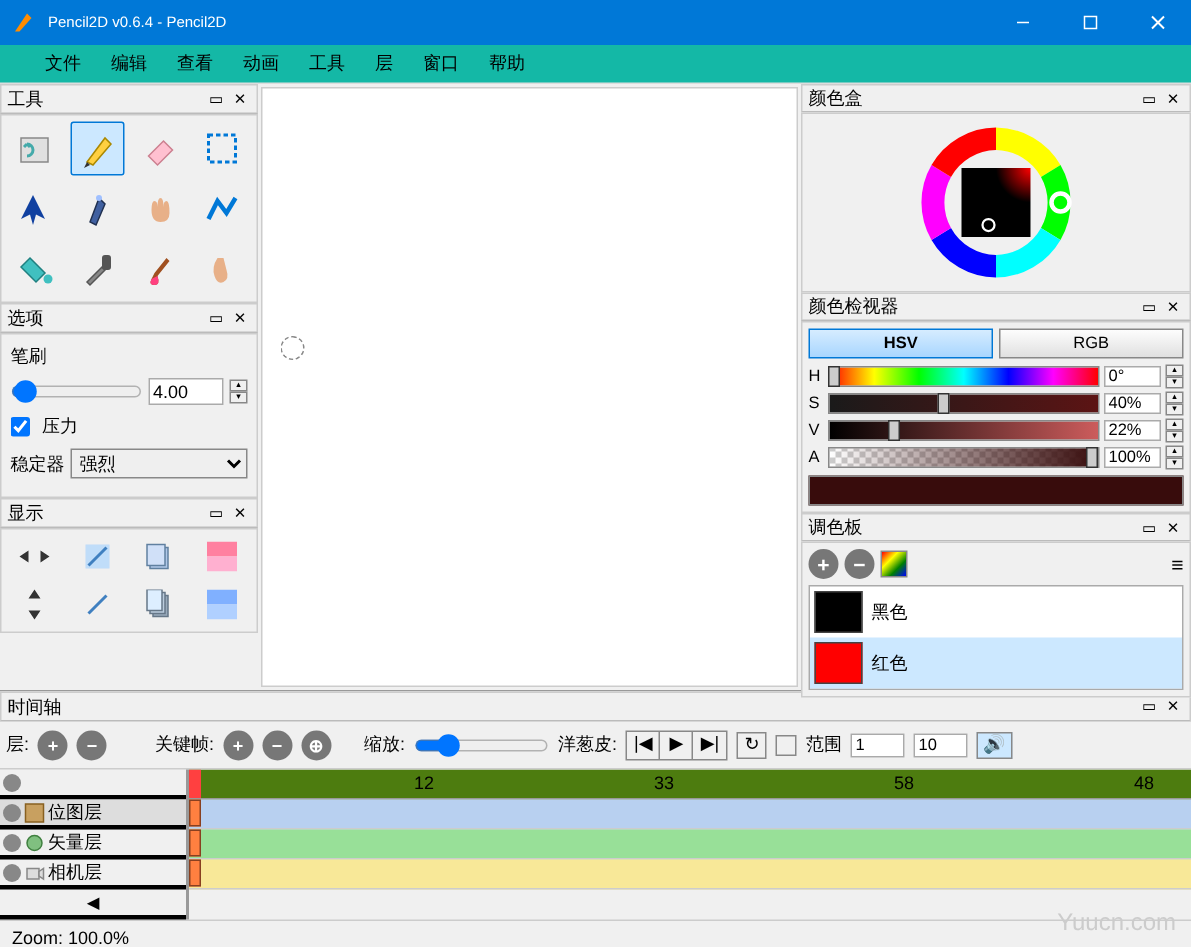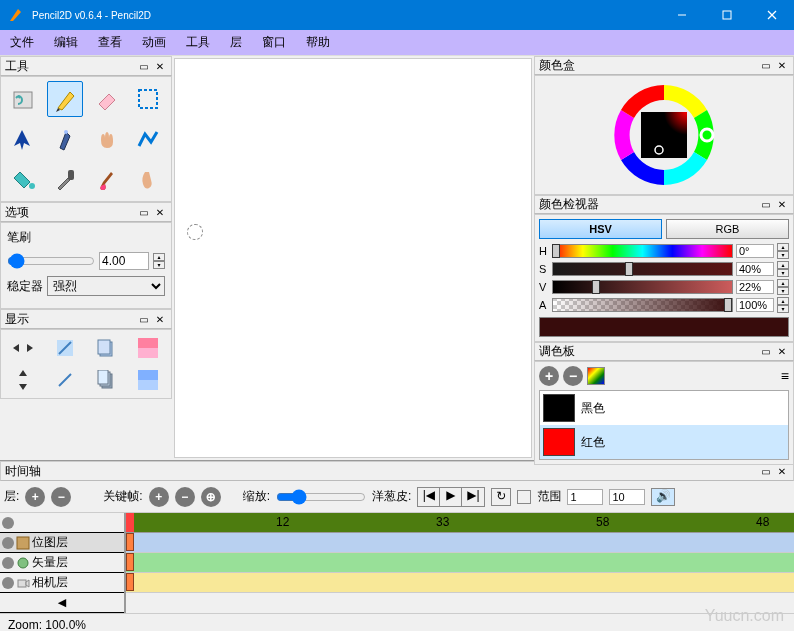--- a/index.html
+++ b/index.html
@@ -5,21 +5,21 @@
 * { box-sizing: border-box; margin: 0; padding: 0; font-family: "Microsoft YaHei", "SimSun", sans-serif; font-size: 12px; }
 body { width: 794px; height: 631px; background: #f0f0f0; overflow: hidden; position: relative; }
 
 
 .titlebar { height: 30px; background: #0078d7; display: flex; align-items: center; color: white; }
 .titlebar .icon { width: 16px; height: 16px; margin: 0 8px; }
 .titlebar .title { flex: 1; font-size: 10px; }
 .titlebar .winbtn { width: 45px; height: 30px; display: flex; align-items: center; justify-content: center; }
 
 
-.menubar { height: 26px; background: #c4b5fd; display: flex; align-items: center; padding: 0 0; border-bottom: 1px solid #ddd; }
+.menubar { height: 26px; background: #14b8a6; display: flex; align-items: center; padding: 0 20px; border-bottom: 1px solid #ddd; }
 .menubar .menu { padding: 4px 10px; cursor: pointer; }
 
 
 .main { display: flex; height: 404px; }
 .left-col { width: 172px; display: flex; flex-direction: column; }
 .center-col { flex: 1; background: white; border: 1px solid #ccc; margin: 2px; position: relative; }
 .right-col { width: 260px; display: flex; flex-direction: column; }
 
 
 .panel-head { height: 20px; background: #f0f0f0; border: 1px solid #ccc; border-bottom: 1px solid #bbb; display: flex; align-items: center; padding: 0 4px; font-size: 12px; }
@@ -72,21 +72,21 @@
 .swatch { width: 32px; height: 28px; border: 1px solid #444; }
 
 
 .timeline { border-top: 1px solid #999; background: #f0f0f0; height: 170px; }
 .tl-controls { display: flex; align-items: center; padding: 4px; gap: 6px; border-bottom: 1px solid #ccc; height: 32px; }
 .tl-btn { width: 20px; height: 20px; border-radius: 50%; background: #777; color: white; display: flex; align-items: center; justify-content: center; cursor: pointer; font-weight: bold; }
 .tl-label { font-size: 12px; }
 .tl-numfield { width: 36px; border: 1px solid #aaa; padding: 1px 2px; font-size: 11px; }
 .tl-tracks { display: flex; }
 .tl-layers { width: 126px; border-right: 2px solid #999; }
-.layer-row { height: 20px; display: flex; align-items: center; border-bottom: 1px solid #000000; padding: 0 2px; gap: 2px; font-size: 11px; }
+.layer-row { height: 20px; display: flex; align-items: center; border-bottom: 3px solid #000000; padding: 0 2px; gap: 2px; font-size: 11px; }
 .layer-row.selected { background: #ddd; }
 .tl-frames { flex: 1; overflow: hidden; }
 .ruler { height: 20px; border-bottom: 1px solid #999; background: #4d7c0f; position: relative; font-size: 9px; }
 .ruler .tick { position: absolute; top: 2px; }
 .playhead { position: absolute; left: 0; top: 0; width: 8px; height: 100%; background: #ff4040; }
 .track { height: 20px; border-bottom: 1px solid #ccc; position: relative; }
 .track.bitmap { background: #b8d0f0; }
 .track.vector { background: #98e098; }
 .track.camera { background: #f8e898; }
 .keyframe { position: absolute; width: 8px; height: 18px; background: #ff8040; border: 1px solid #884020; top: 0; left: 0; }
@@ -226,20 +226,24 @@
       <div class="opt-row">
           <label>笔刷</label>
         </div>
       <div class="opt-row">
         <input type="range" class="slider" min="1" max="100" value="4" style="width: 80px;">
         <input class="numfield" value="4.00" style="">
         <div class="spinner">
             <div>▴</div>
             <div>▾</div>
           </div>
+      </div>
+      <div class="opt-row">
+        <input type="checkbox" checked="" style="">
+        <label>压力</label>
       </div>
       <div class="opt-row">
         <label>稳定器</label>
         <select style="flex:1"><option>强烈</option></select>
       </div>
     </div>
 
     <div class="panel-head">
       <span class="title">显示</span>
       <span class="pbtn">▭</span>

